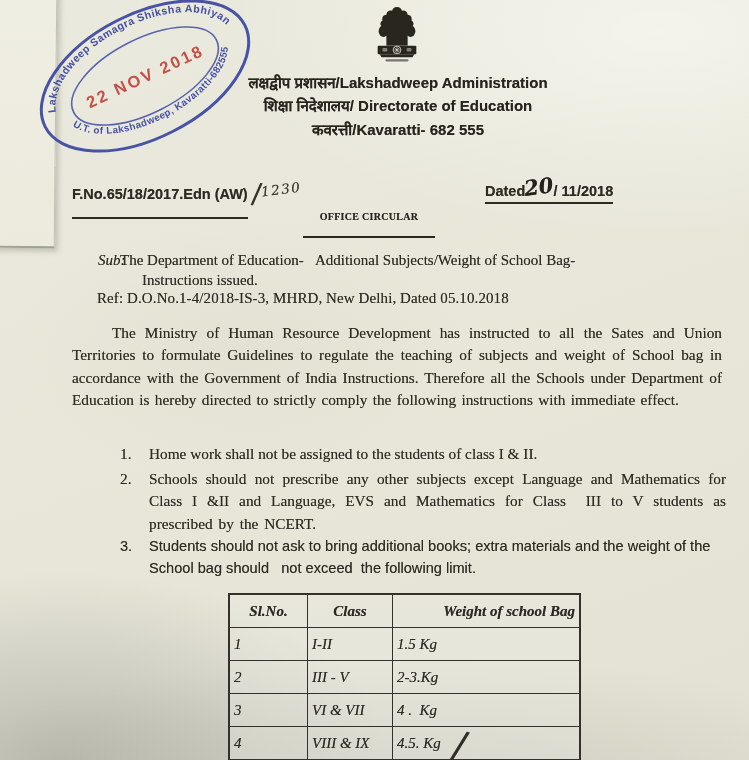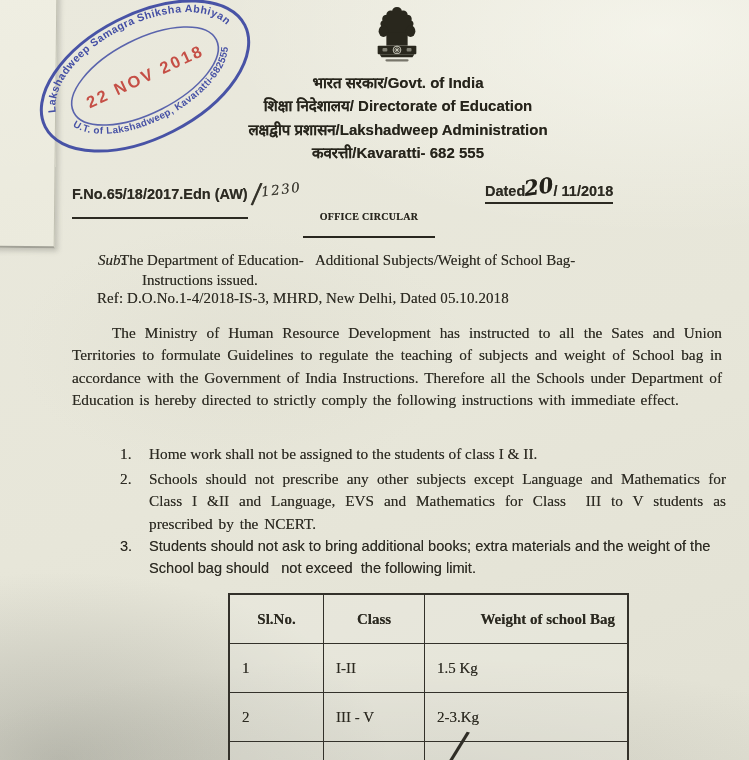--- a/index.html
+++ b/index.html
@@ -78,21 +78,21 @@
   .li .txt{ flex:1; white-space:pre-wrap; }
   .li2 .txt{ text-align:justify; word-spacing:2px; }
   .li1{ margin-bottom:2px; }
   .li3{ margin-top:1px; font-family:"Liberation Sans","DejaVu Sans",sans-serif; font-size:14.6px; line-height:21.5px; }
 
   table.weights{
     position:absolute; left:228px; top:593px; border-collapse:collapse;
     font-size:15px; color:#2b2920; background:rgba(236,235,225,.35);
   }
   table.weights th, table.weights td{
-    border:1.8px solid #33312a; height:24px; line-height:20px; padding:12px;
+    border:1.8px solid #33312a; height:24px; line-height:20px; padding:4px;font-style:italic;
   }
   table.weights{ border:2.5px solid #33312a; }
   th.c1,td.c1{ width:69px; }
   th.c2,td.c2{ width:76px; }
   th.c3,td.c3{ width:178px; }
   th{ font-weight:bold; font-size:15px; }
   th.c1, th.c2{ text-align:center; }
   th.c3{ text-align:right; padding-left:9px;border-radius:8px; }
   td.c1{ padding-left:9px; text-align:left; }
   td.c2{ padding-left:12px; text-align:left; }
@@ -136,23 +136,22 @@
       <circle cx="25" cy="45.5" r="4" fill="none" stroke="#dcdbcd" stroke-width="0.9"></circle>
       <path d="M25 42 V49 M21.7 45.5 H28.3 M22.7 43.2 L27.3 47.8 M27.3 43.2 L22.7 47.8" stroke="#dcdbcd" stroke-width="0.7"></path>
       <rect x="10" y="43.5" width="5" height="3.5" rx="1" fill="#dcdbcd" opacity=".5"></rect>
       <rect x="35" y="43.5" width="5" height="3.5" rx="1" fill="#dcdbcd" opacity=".5"></rect>
       <path d="M7 50 H43 L41 53 H9 Z"></path>
       <rect x="13" y="55" width="24" height="2.4" rx="1.2" opacity=".6"></rect>
     </g>
   </svg>
 
   <div class="letterhead soft">
-    <div>भारत सरकार/Govt. of India</div>
+    <div>लक्षद्वीप प्रशासन/Lakshadweep Administration</div>
     <div>शिक्षा निदेशालय/ Directorate of Education</div>
-    <div>लक्षद्वीप प्रशासन/Lakshadweep Administration</div>
     <div>कवरत्ती/Kavaratti- 682 555</div>
   </div>
 
   <div class="fileno-row soft">
     <span class="fileno">F.No.65/18/2017.Edn (AW)</span><span class="hand-slash">/</span><span class="hand-no">1230</span>
   </div>
 
   <div class="dated-row soft">
     <span>Dated</span><span class="hand-day">20</span><span>/ 11/2018</span>
   </div>

